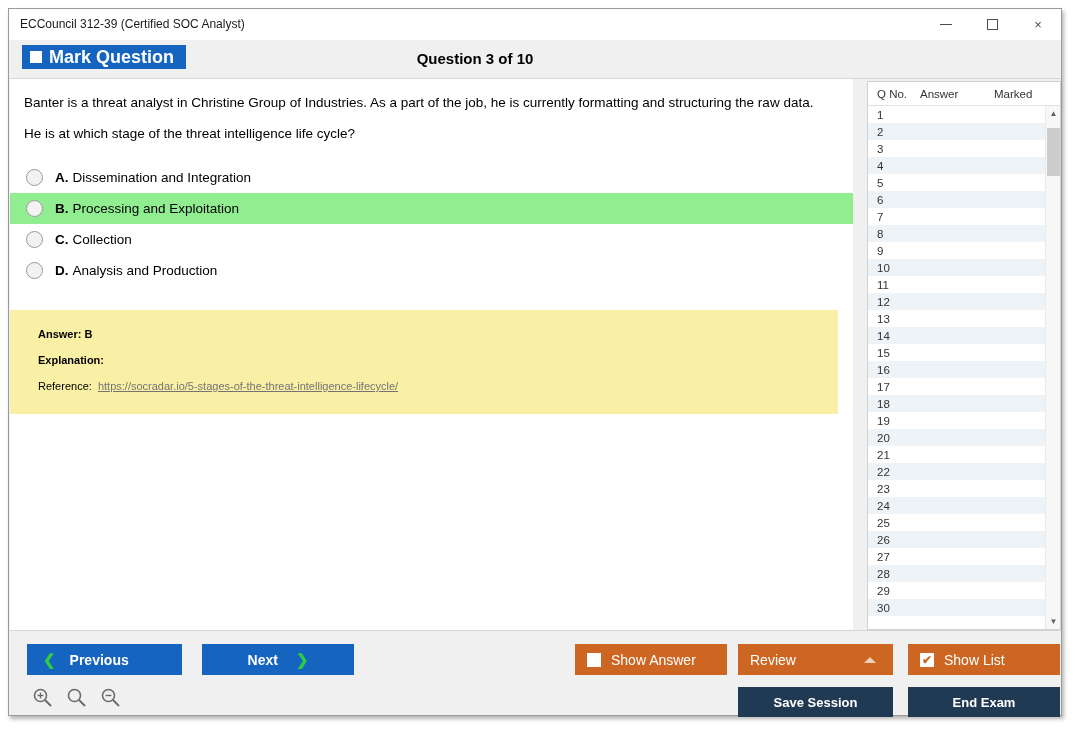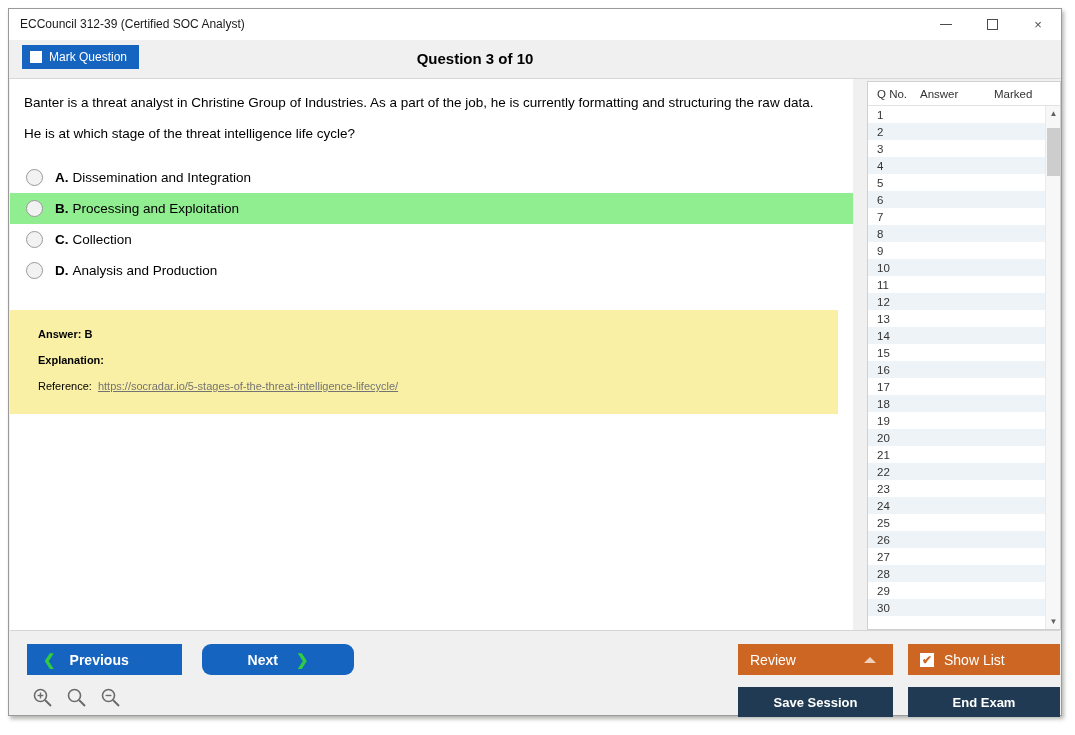--- a/index.html
+++ b/index.html
@@ -75,22 +75,22 @@
     border-bottom: 1px solid #d8d8d8;
     box-sizing: border-box;
   }
   .mark-question {
     position: absolute;
     left: 13px;
     top: 5px;
     height: 24px;
     background: #1565c0;
     color: #ffffff;
-    font-size: 12px;
-    font-weight: normal;
+    font-size: 18px;
+    font-weight: bold;
     display: flex;
     align-items: center;
     padding: 0 12px 0 8px;
     border: none;
     cursor: pointer;
     box-sizing: border-box;
   }
   .mark-question .cbox {
     width: 12px;
     height: 12px;
@@ -267,21 +267,21 @@
     color: #ffffff;
     font-size: 14px;
     font-weight: bold;
     height: 31px;
     display: flex;
     align-items: center;
   }
   .chev { color: #2ecc40; font-size: 15px; font-weight: bold; }
   .btn-prev { left: 17px; top: 13px; width: 155px; justify-content: flex-start; padding-left: 16px;}
   .btn-prev .chev { margin-right: 14px; }
-  .btn-next { left: 192px; top: 13px; width: 152px; justify-content: center; border-radius: 9px; }
+  .btn-next { left: 192px; top: 13px; width: 152px; justify-content: center; }
   .btn-next .chev { margin-left: 18px; }
 
   .btn-orange {
     background: #d2691e;
     background: #cc6622;
     color: #ffffff;
     font-size: 14px;
     height: 31px;
     display: flex;
     align-items: center;
@@ -568,20 +568,24 @@
     <div class="footer">
       <button class="btn btn-nav btn-prev">
         <span class="chev">❮</span>
         <span>Previous</span>
       </button>
       <button class="btn btn-nav btn-next">
         <span>Next</span>
         <span class="chev">❯</span>
       </button>
 
+      <button class="btn btn-orange btn-show-answer">
+        <span class="cbox-w"></span>
+        <span>Show Answer</span>
+      </button>
 
       <button class="btn btn-orange btn-review">
         <span>Review</span>
         <span class="caret-up"></span>
       </button>
 
       <button class="btn btn-orange btn-show-list">
         <span class="cbox-w">
           <span class="tick">✔</span>
         </span>

